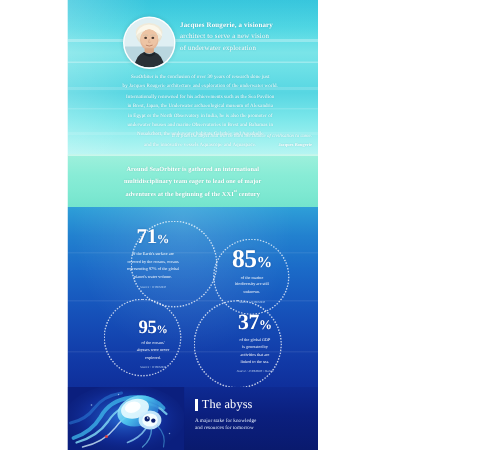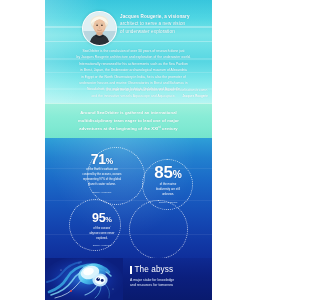--- a/index.html
+++ b/index.html
@@ -6,21 +6,21 @@
   body{
     width:212px;height:300px;overflow:hidden;
     background:#ffffff;
     font-family:"Liberation Sans", sans-serif;
     -webkit-font-smoothing:antialiased;
   }
   .page{position:relative;width:212px;height:300px;background:#fff;overflow:hidden;}
 
   
   .content{
-    position:absolute;left:45px;top:0;width:167px;height:300px;overflow:hidden;
+    position:absolute;left:45px;top:0;width:167px;height:300px;overflow:hidden;font-family:Liberation Serif, serif;
   }
 
   
   .hero{
     position:absolute;left:0;top:0;width:167px;height:103px;
     background:
       linear-gradient(180deg,#3ecbe0 0%,#52d8e4 18%,#7ae4e8 34%,#6adfe6 46%,#57d6e2 60%,#79e6ea 76%,#9cf0ef 90%,#b6f5f2 100%);
     overflow:hidden;
   }
   .hero:after{
@@ -287,20 +287,30 @@
       <div class="stat stat-95">
         <div class="pct"><span>95</span><span class="sym">%</span></div>
         <div class="desc">
           <span class="ln">of the oceans'</span>
           <span class="ln">abysses were never</span>
           <span class="ln">explored.</span>
         </div>
         <div class="src">Source : IFREMER</div>
       </div>
 
+      <div class="stat stat-37">
+        <div class="pct"><span>37</span><span class="sym">%</span></div>
+        <div class="desc">
+          <span class="ln">of the global GDP</span>
+          <span class="ln">is generated by</span>
+          <span class="ln">activities that are</span>
+          <span class="ln">linked to the sea.</span>
+        </div>
+        <div class="src">Source : IFREMER / Ocean</div>
+      </div>
     </section>
 
     <section class="footer">
       <div class="creature">
         <svg viewBox="0 0 78 42" xmlns="http://www.w3.org/2000/svg">
           <defs>
             <radialGradient id="glow" cx="50%" cy="48%" r="62%">
               <stop offset="0%" stop-color="#2f7fe8" stop-opacity=".85"></stop>
               <stop offset="55%" stop-color="#1436a8" stop-opacity=".55"></stop>
               <stop offset="100%" stop-color="#0a1a6c" stop-opacity="0"></stop>

